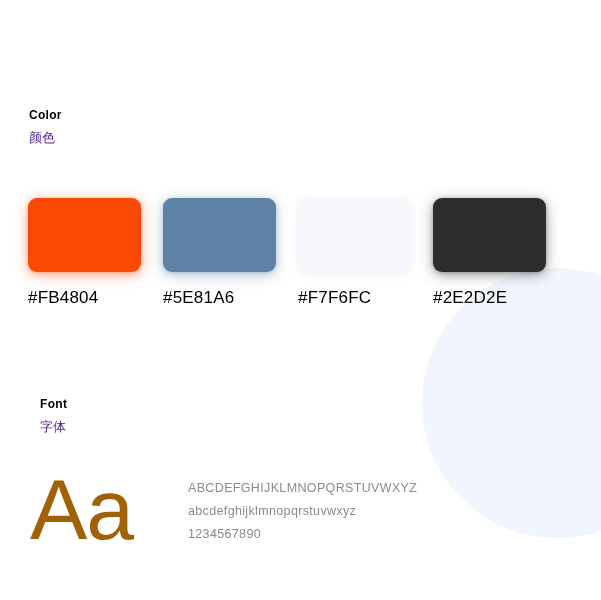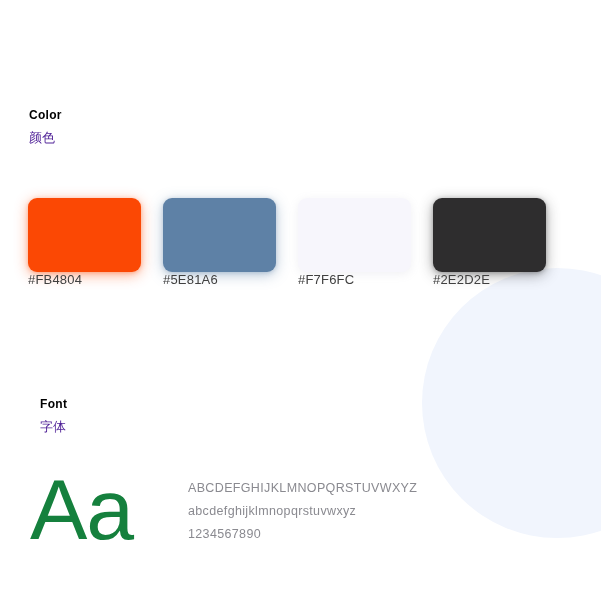--- a/index.html
+++ b/index.html
@@ -69,23 +69,23 @@
   .swatch-cell {
     width: 113px;
   }
   .swatch-chip {
     width: 113px;
     height: 74px;
     border-radius: 9px;
     box-sizing: border-box;
   }
   .swatch-hex {
-    margin-top: 0;
-    font-size: 13px;
-    color: #404040;
+    margin-top: 18px;
+    font-size: 17px;
+    color: #000000;
     letter-spacing: 0.2px;
     line-height: 15px;
   }
 
   
   #font-block {
     position: absolute;
     left: 28px;
     top: 470px;
     z-index: 2;
@@ -94,21 +94,21 @@
     align-items: flex-start;
   }
   #aa-group {
     width: 160px;
     flex: 0 0 160px;
   }
   #aa-big {
     font-size: 86px;
     line-height: 78px;
     font-weight: normal;
-    color: #15803d;
+    color: #a16207;
     letter-spacing: -1px;
     padding-left: 2px;
   }
   #aa-name {
     text-align: right;
     width: 126px;
     font-size: 15px;
     color: #000000;
     line-height: 18px;
     margin-top: 6px;

